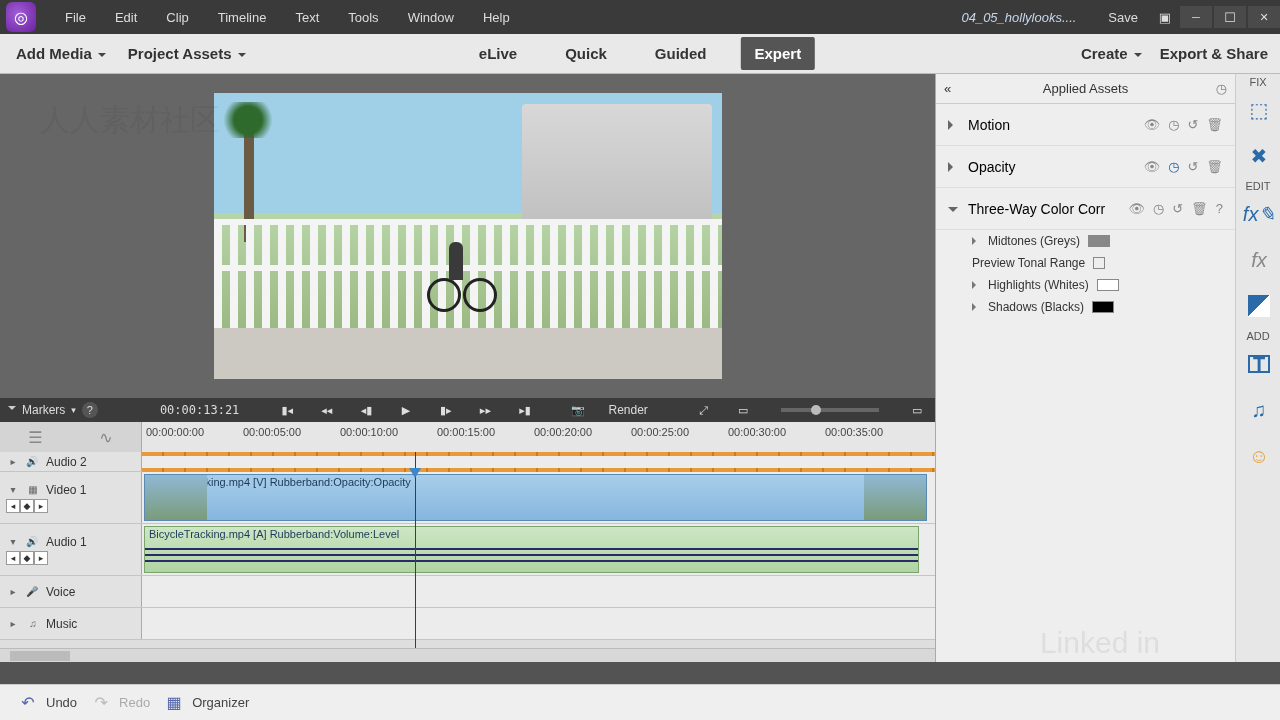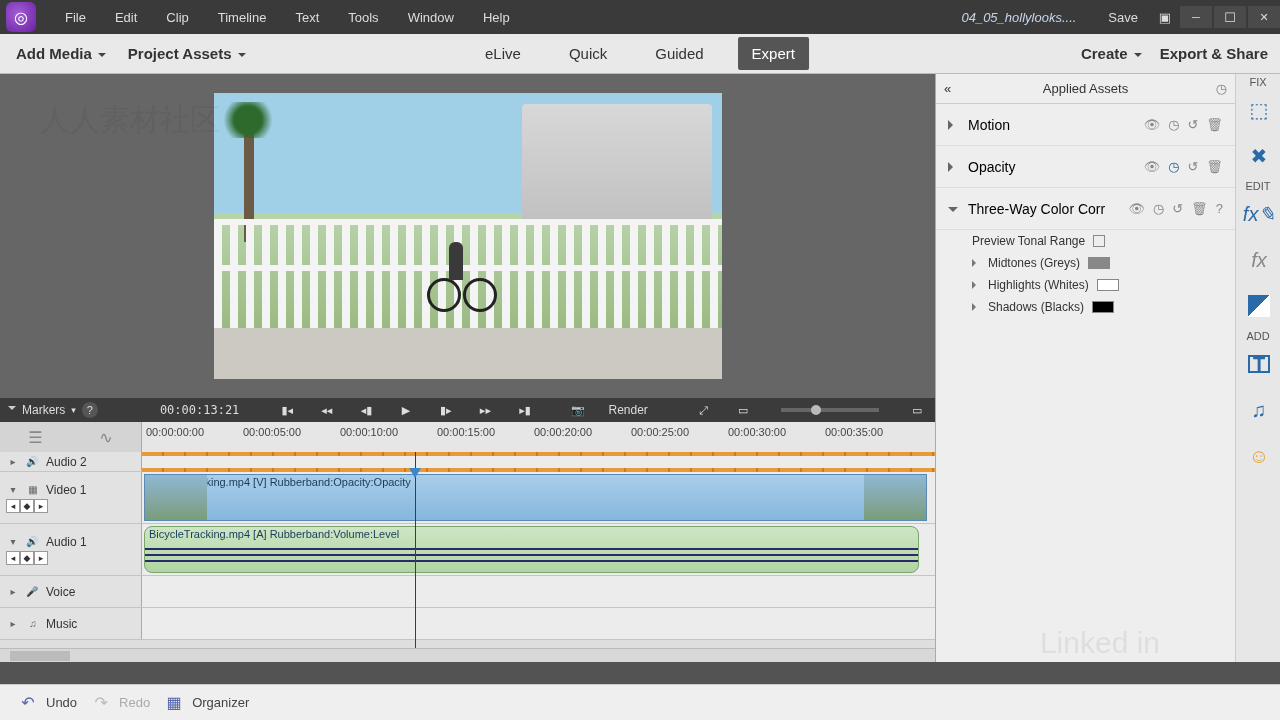--- a/index.html
+++ b/index.html
@@ -15,21 +15,21 @@
 .save { padding:0 14px; }
 .winbtns { display:flex; }
 .winbtn { width:32px; height:22px; background:#4a4a4a; margin-left:2px; display:flex; align-items:center; justify-content:center; color:#ddd; font-size:11px; }
 .winbtn.square { font-size:13px; }
 
 
 .modebar { height:40px; background:#e9e9e9; display:flex; align-items:center; padding:0 8px; font-size:15px; color:#333; border-bottom:1px solid #bbb; }
 .mode-left { display:flex; gap:6px; }
 .mode-left .mitem { padding:6px 8px; font-weight:600; }
 .caret::after { content:""; display:inline-block; margin-left:6px; border:4px solid transparent; border-top-color:#444; transform:translateY(2px); }
-.mode-tabs { position:absolute; left:50%; transform:translateX(-50%); display:flex; gap:20px; font-weight:400; }
+.mode-tabs { position:absolute; left:50%; transform:translateX(-50%); display:flex; gap:20px; font-weight:700; }
 .mtab { padding:8px 14px; }
 .mtab.active { background:#555; color:#fff; border-radius:2px; }
 .mode-right { position:absolute; right:12px; display:flex; gap:18px; font-weight:600; }
 
 
 .main { position:absolute; top:74px; left:0; right:0; bottom:58px; display:flex; }
 .stage-col { flex:1; display:flex; flex-direction:column; background:#666; min-width:0; }
 .panel-col { width:300px; background:#eee; border-left:1px solid #aaa; display:flex; flex-direction:column; }
 .tools-col { width:45px; background:#e7e7e7; border-left:1px solid #ccc; padding-top:6px; }
 
@@ -264,21 +264,21 @@
                 <span class="ticon">🔊</span>
                 <span>Audio 1</span>
               </div>
             <div class="kf">
                 <span>◂</span>
                 <span>◆</span>
                 <span>▸</span>
               </div>
           </div>
           <div class="track-body">
-            <div class="clip audio" style="left:2px; right:16px;border-radius:8px;">
+            <div class="clip audio" style="left:2px; right:16px;">
               <span>BicycleTracking.mp4 [A] Rubberband:Volume:Level</span>
             </div>
           </div>
         </div>
 
         <div class="track short">
           <div class="track-hd">
               <div class="track-hd-row">
                 <span class="ticon">▸</span>
                 <span class="ticon">🎤</span>
@@ -339,27 +339,27 @@
       <span class="lbl">Three-Way Color Corr</span>
       <div class="fx-icons">
         <span>👁</span>
         <span>◷</span>
         <span>↺</span>
         <span>🗑</span>
         <span>?</span>
       </div>
     </div>
     <div class="fx-sub">
+      <span class="chev"></span>
+      <span>Midtones (Greys)</span>
+      <span class="swatch" style="background:#888;"></span>
+    </div>
+    <div class="fx-sub">
       <span>Preview Tonal Range</span>
       <span class="chk"></span>
-    </div>
-    <div class="fx-sub">
-      <span class="chev"></span>
-      <span>Midtones (Greys)</span>
-      <span class="swatch" style="background:#888;"></span>
     </div>
     <div class="fx-sub">
       <span class="chev"></span>
       <span>Highlights (Whites)</span>
       <span class="swatch" style="background:#fff;"></span>
     </div>
     <div class="fx-sub">
       <span class="chev"></span>
       <span>Shadows (Blacks)</span>
       <span class="swatch" style="background:#000;"></span>

